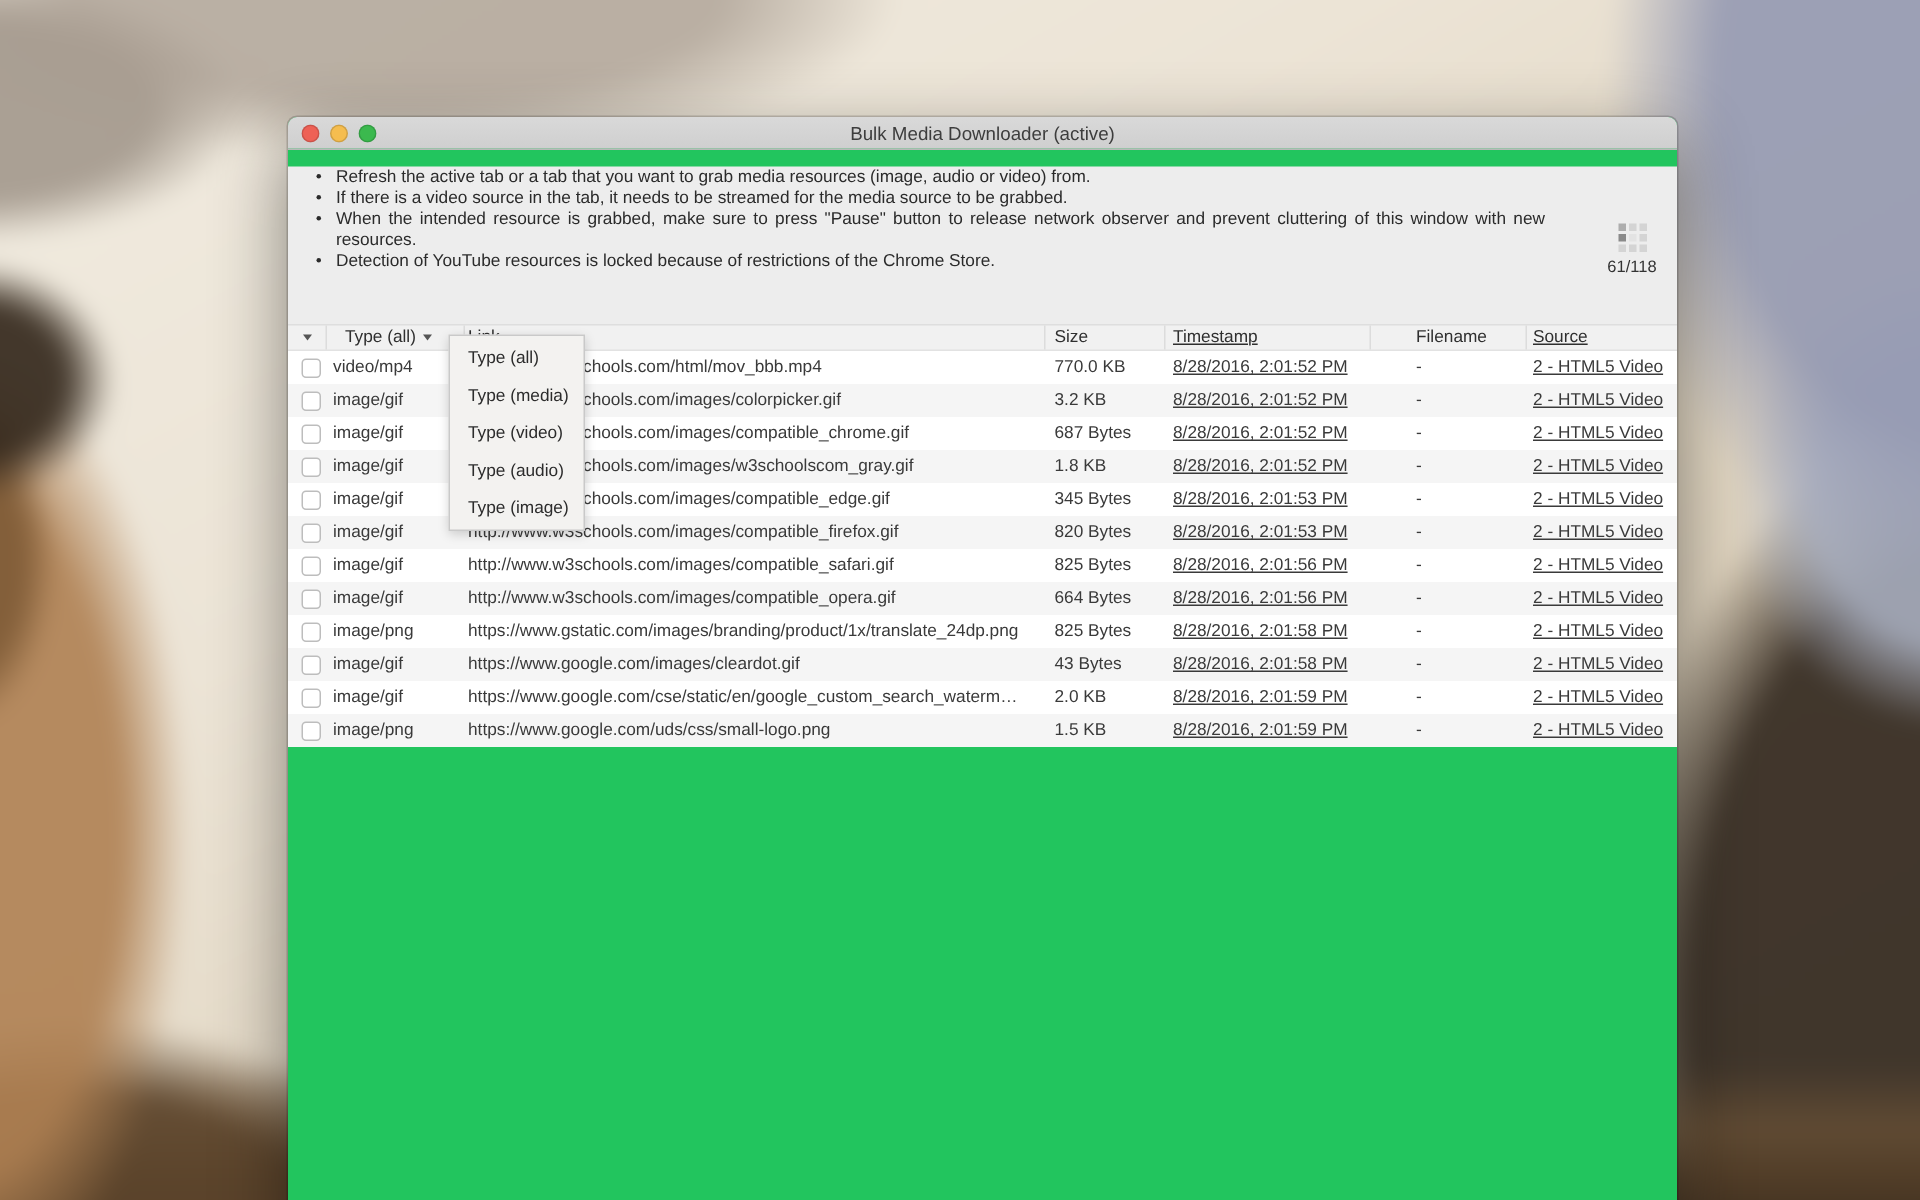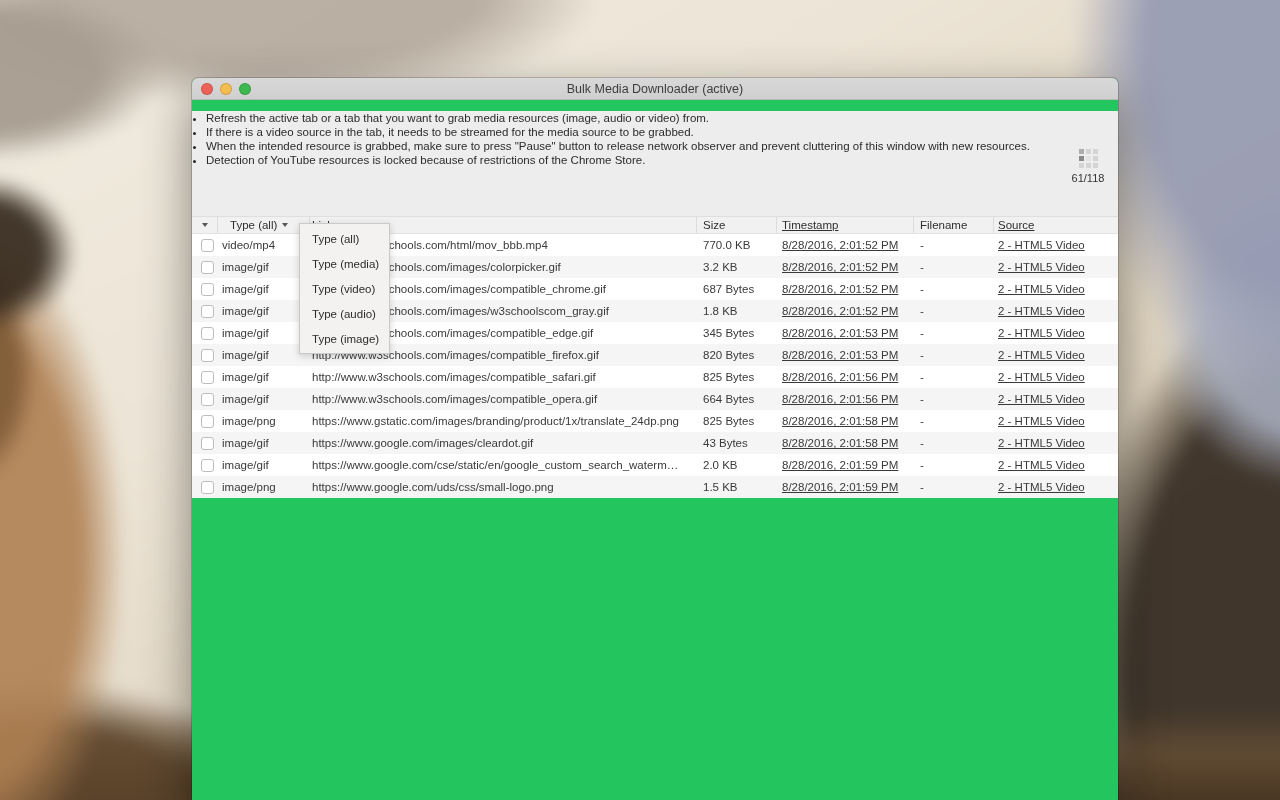--- a/index.html
+++ b/index.html
@@ -29,42 +29,42 @@
 
   .titlebar { position:relative; height:22px; background:linear-gradient(#d9d9d9,#cfcfcf);
     border-bottom:1px solid #b9b9b9; }
   .title { text-align:center; line-height:22px; font-size:12.5px; font-weight:500; color:#3d3d3d; }
   .lights { position:absolute; left:9px; top:5px; display:flex; gap:7px; }
   .light { width:12px; height:12px; border-radius:50%; border:1px solid rgba(0,0,0,.15); }
   .red{ background:#ee6156; } .yellow{ background:#f5bd4f; } .green{ background:#3bb94e; }
 
   
   .instructions { position:relative; height:105px; background:#ededed; }
-  .instructions ul { margin:11px 0 0 0; padding-left:14px; width:838px; list-style:disc; }
+  .instructions ul { margin:11px 0 0 0; padding-left:32px; width:838px; list-style:disc; }
   .instructions li { font-size:11.5px; line-height:14px; color:#2b2b2b; text-align:justify; }
   .counterbox { position:absolute; right:6px; top:38px; width:48px; text-align:center; }
   .gridicon { display:grid; grid-template-columns:repeat(3,5px); grid-auto-rows:5px; gap:2px;
     width:19px; margin:0 auto 4px auto; }
   .gridicon span { background:#d4d4d4; }
   .gridicon span:nth-child(1){ background:#adadad; }
   .gridicon span:nth-child(4){ background:#8a8a8a; }
   .gridicon span:nth-child(5){ background:#e3e3e3; }
   .counter { font-size:11px; color:#333; }
 
   
   .thead { display:flex; height:18px; background:#f1f1f1; border-top:1px solid #dedede;
     border-bottom:1px solid #e2e2e2; font-size:11.5px; color:#2f2f2f; }
   .thead .c { border-right:1px solid #dcdcdc; display:flex; align-items:center; }
   .thead .c:last-child { border-right:none; }
   .c0{ width:26px; flex:none; justify-content:center; }
   .c1{ width:92px; flex:none; }
   .c2{ width:387px; flex:none; }
   .c3{ width:80px; flex:none; }
   .c4{ width:137px; flex:none; }
-  .c5{ width:80px; flex:none; }
+  .c5{ width:80px; flex:none;margin-left:24px; }
   .c6{ flex:1; }
   .thead .c1{ padding-left:12px; }
   .thead .c2, .row .c2{ padding-left:2px; }
   .thead .c3, .row .c3{ padding-left:6px; }
   .thead .c4, .row .c4{ padding-left:5px;text-decoration:underline; }
   .thead .c5, .row .c5{ padding-left:6px; }
   .thead .c6, .row .c6{ padding-left:4px;text-decoration:underline; }
   .tri { width:0; height:0; border-left:3.5px solid transparent; border-right:3.5px solid transparent;
     border-top:4.5px solid #555; display:inline-block; }
   .thead .c1 .tri { margin-left:5px; }

